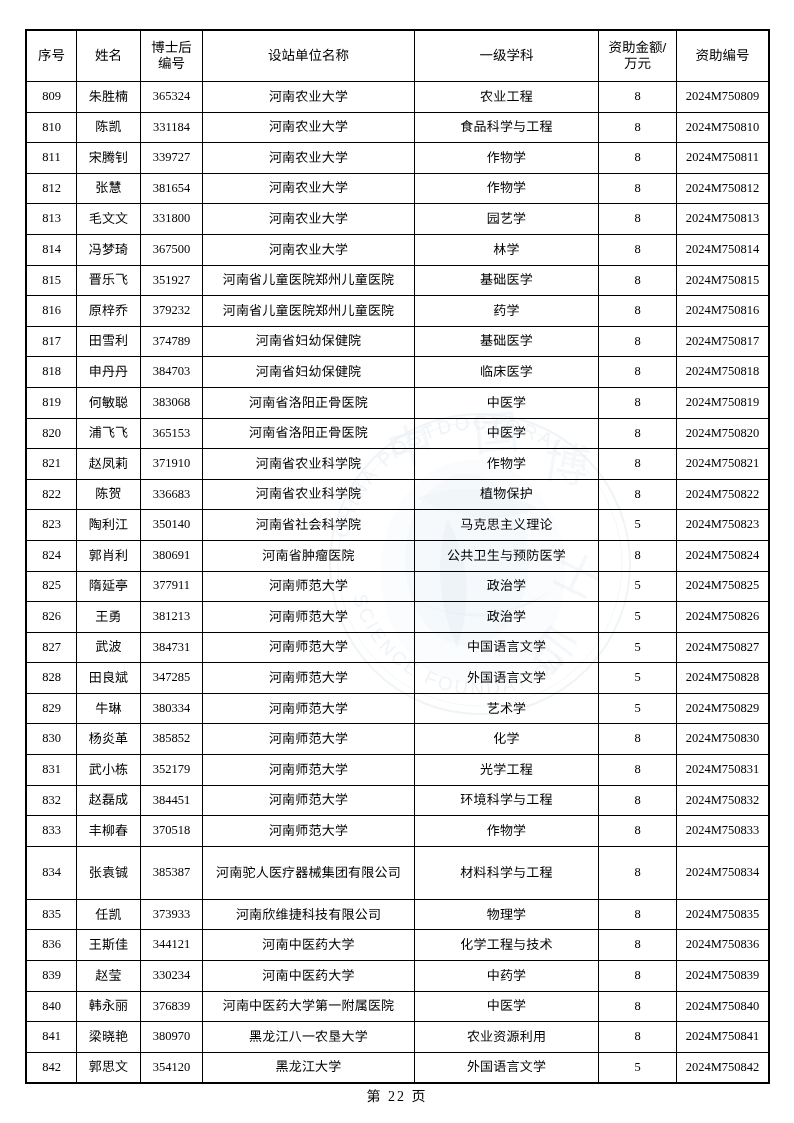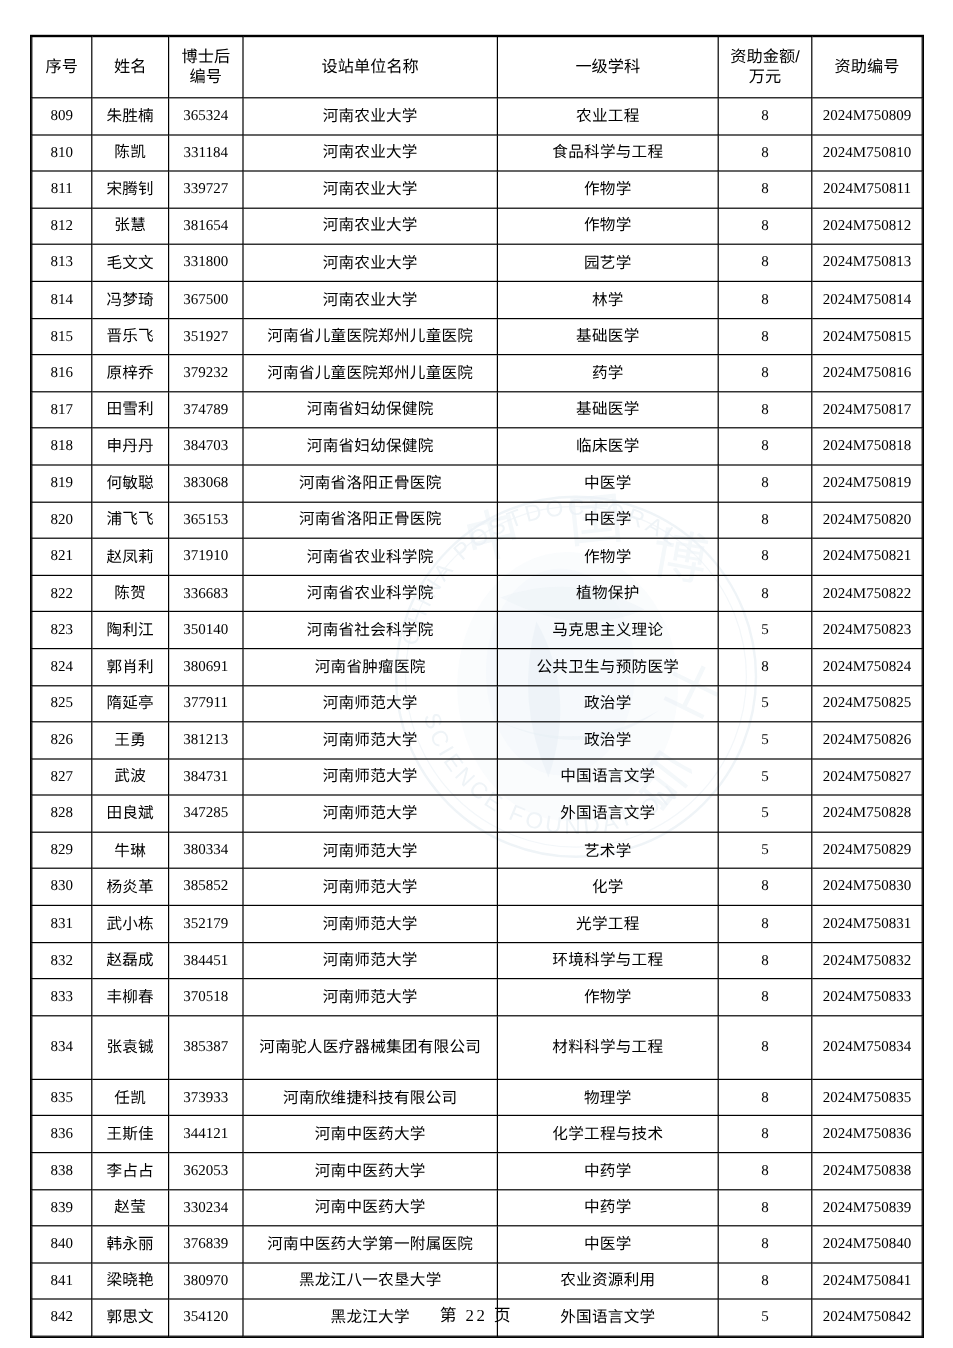--- a/index.html
+++ b/index.html
@@ -420,29 +420,20 @@
         <tr>
           <td class="num">836</td>
           <td class="name">王斯佳</td>
           <td class="pdid">344121</td>
           <td class="unit">河南中医药大学</td>
           <td class="disc">化学工程与技术</td>
           <td class="amount">8</td>
           <td class="grantno">2024M750836</td>
         </tr>
         <tr>
-          <td class="num">838</td>
-          <td class="name">李占占</td>
-          <td class="pdid">362053</td>
-          <td class="unit">河南中医药大学</td>
-          <td class="disc">中药学</td>
-          <td class="amount">8</td>
-          <td class="grantno">2024M750838</td>
-        </tr>
-        <tr>
           <td class="num">839</td>
           <td class="name">赵莹</td>
           <td class="pdid">330234</td>
           <td class="unit">河南中医药大学</td>
           <td class="disc">中药学</td>
           <td class="amount">8</td>
           <td class="grantno">2024M750839</td>
         </tr>
         <tr>
           <td class="num">840</td>

